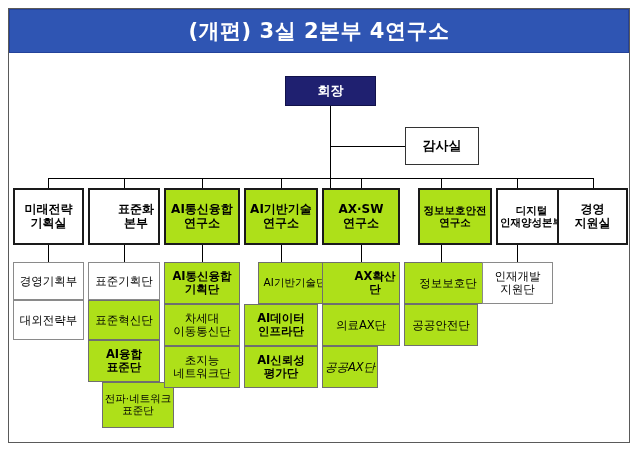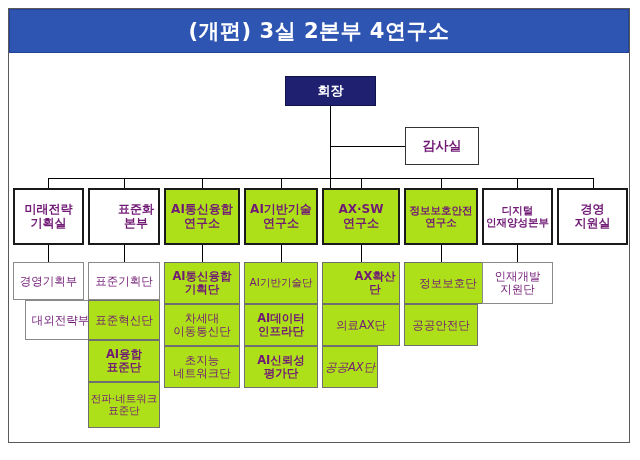--- a/index.html
+++ b/index.html
@@ -61,21 +61,21 @@
 
   
   .box {
     position: absolute;
     box-sizing: border-box;
     display: flex;
     align-items: center;
     justify-content: center;
     text-align: center;
     line-height: 1.12;
-    color: #701a75;
+    color: #000000;
     overflow: hidden;
   }
   .box .txt {
     display: block;
     width: 100%;
     padding: 0 1px;
     white-space: pre-line;
   }
 
   
@@ -119,21 +119,21 @@
     background: #aee019;
     border: 1px solid #6f6f6f;
     font-size: 11.5px;
     font-weight: normal;
   }
   
   .box-team-green.bold,
   .box-team-white.bold {
     font-weight: bold;
   }
-  .tight { font-size: 10.5px; }
+  .tight { font-size: 10.5px; margin-left: 14px; }
 </style>
 </head>
 <body>
 
 <div id="root">
 
   <div class="frame"></div>
 
   <div class="title-banner">(개편) 3실  2본부  4연구소</div>
 
@@ -202,21 +202,21 @@
   </div>
 
   <div class="box box-div-white" style="left:557px; top:188px; width:71px; height:57px;">
     <span class="txt">경영
 지원실</span>
   </div>
 
   <div class="box box-team-white" style="left:13px; top:262px; width:71px; height:38px;">
     <span class="txt">경영기획부</span>
   </div>
-  <div class="box box-team-white" style="left:13px; top:300px; width:71px; height:40px;margin-left:12px;">
+  <div class="box box-team-white" style="left:13px; top:300px; width:71px; height:40px;">
     <span class="txt">대외전략부</span>
   </div>
 
   <div class="box box-team-white" style="left:88px; top:262px; width:72px; height:38px;">
     <span class="txt">표준기획단</span>
   </div>
   <div class="box box-team-green" style="left:88px; top:300px; width:72px; height:40px;">
     <span class="txt">표준혁신단</span>
   </div>
   <div class="box box-team-green bold" style="left:88px; top:340px; width:72px; height:42px;">

